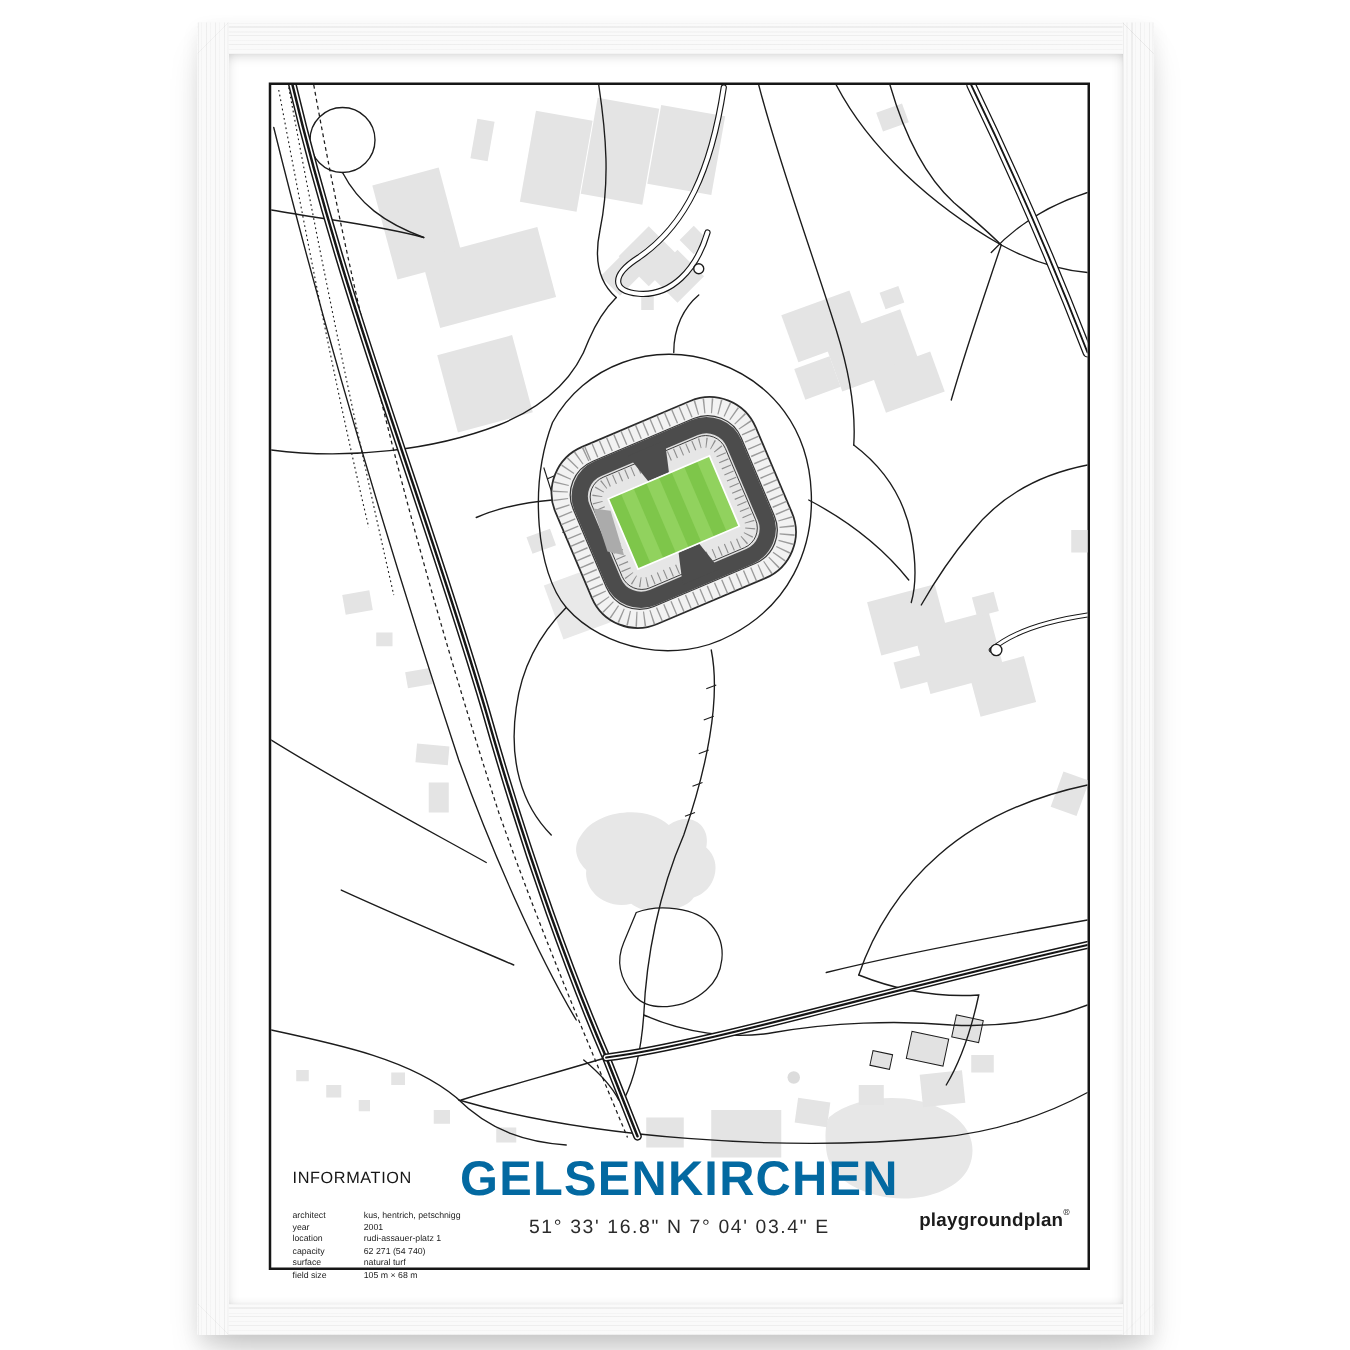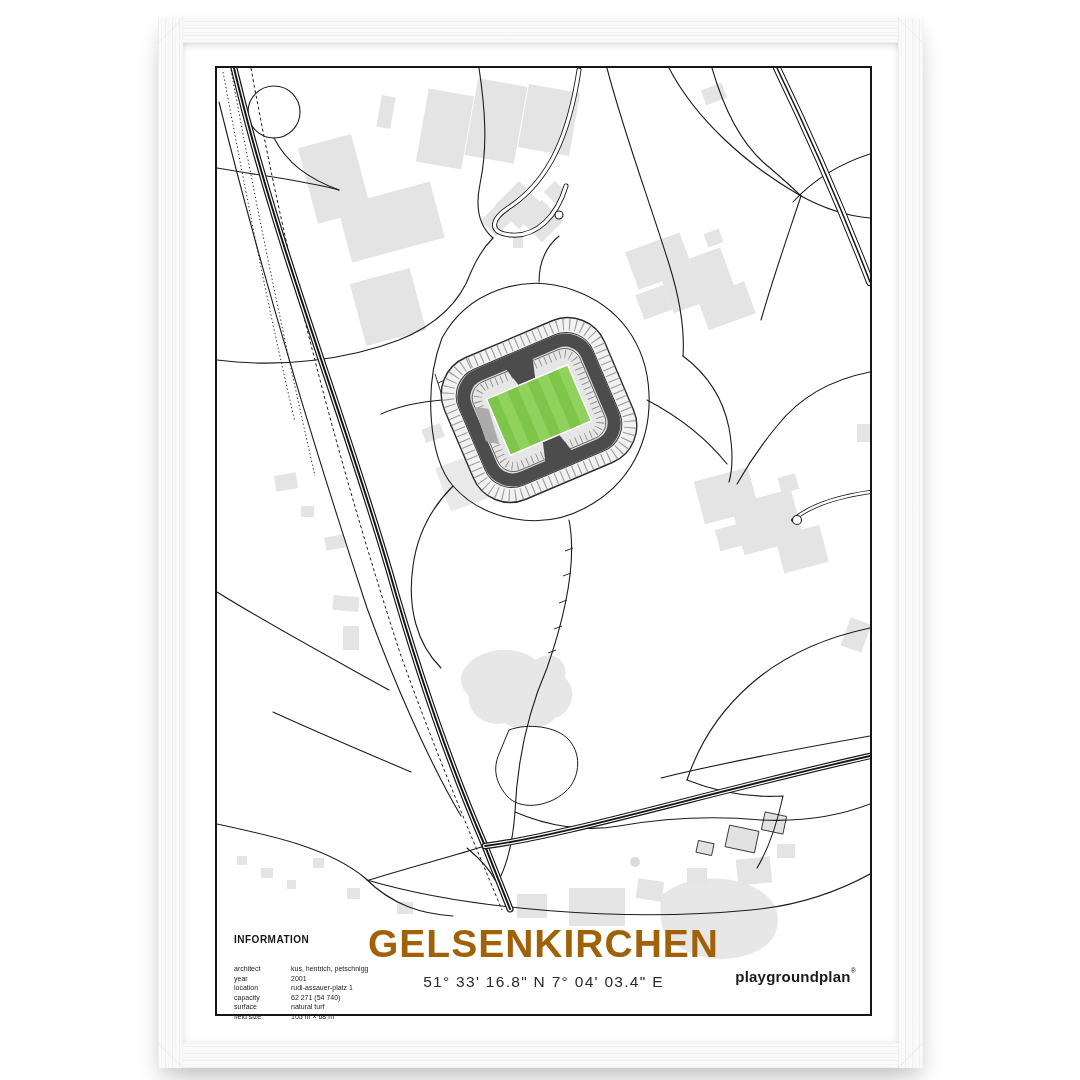--- a/index.html
+++ b/index.html
@@ -21,26 +21,26 @@
   .miter.bl{left:0;bottom:0;background:linear-gradient(45deg,transparent 49%,rgba(0,0,0,.06) 50%,transparent 51%);}
   .miter.br{right:0;bottom:0;background:linear-gradient(135deg,transparent 49%,rgba(0,0,0,.06) 50%,transparent 51%);}
   
   .paper{position:absolute;inset:25px;background:#ffffff;
          box-shadow:inset 0 7px 10px -7px rgba(0,0,0,.22),inset 0 -5px 8px -6px rgba(0,0,0,.10),
                     inset 7px 0 10px -8px rgba(0,0,0,.12),inset -7px 0 10px -8px rgba(0,0,0,.12);}
   .printed{position:absolute;left:32px;top:23px;width:653px;height:946px;border:2px solid #161616;background:#fff;}
   .map-svg{position:absolute;left:0;top:0;width:653px;height:946px;display:block;}
   
   .info{position:absolute;left:17px;top:866px;width:180px;color:#161616;}
-  .info-heading{font-size:10px;font-weight:bold;letter-spacing:.5px;margin-bottom:19px;}
+  .info-heading{font-size:13px;font-weight:normal;letter-spacing:.5px;margin-bottom:19px;}
   .info-row{display:flex;font-size:7px;line-height:9.5px;color:#1c1c1c;}
   .info-row .il{width:57px;flex:none;}
   .info-row .iv{flex:1;}
   .title{position:absolute;left:0;right:0;top:855px;text-align:center;font-size:39px;line-height:1.08;
-         font-weight:600;letter-spacing:1px;color:#a16207;}
+         font-weight:600;letter-spacing:1px;color:#0369a1;}
   .coords{position:absolute;left:0;right:0;top:905px;text-align:center;font-size:15.5px;
           letter-spacing:1.3px;color:#2b2b2b;}
   .brand{position:absolute;right:14px;top:899px;font-size:15px;font-weight:700;color:#1b1b1b;letter-spacing:.2px;}
   .brand sup{font-size:7px;vertical-align:9px;font-weight:400;}
 </style>
 </head>
 <body>
 
 <div class="stage">
   <div class="frame">

